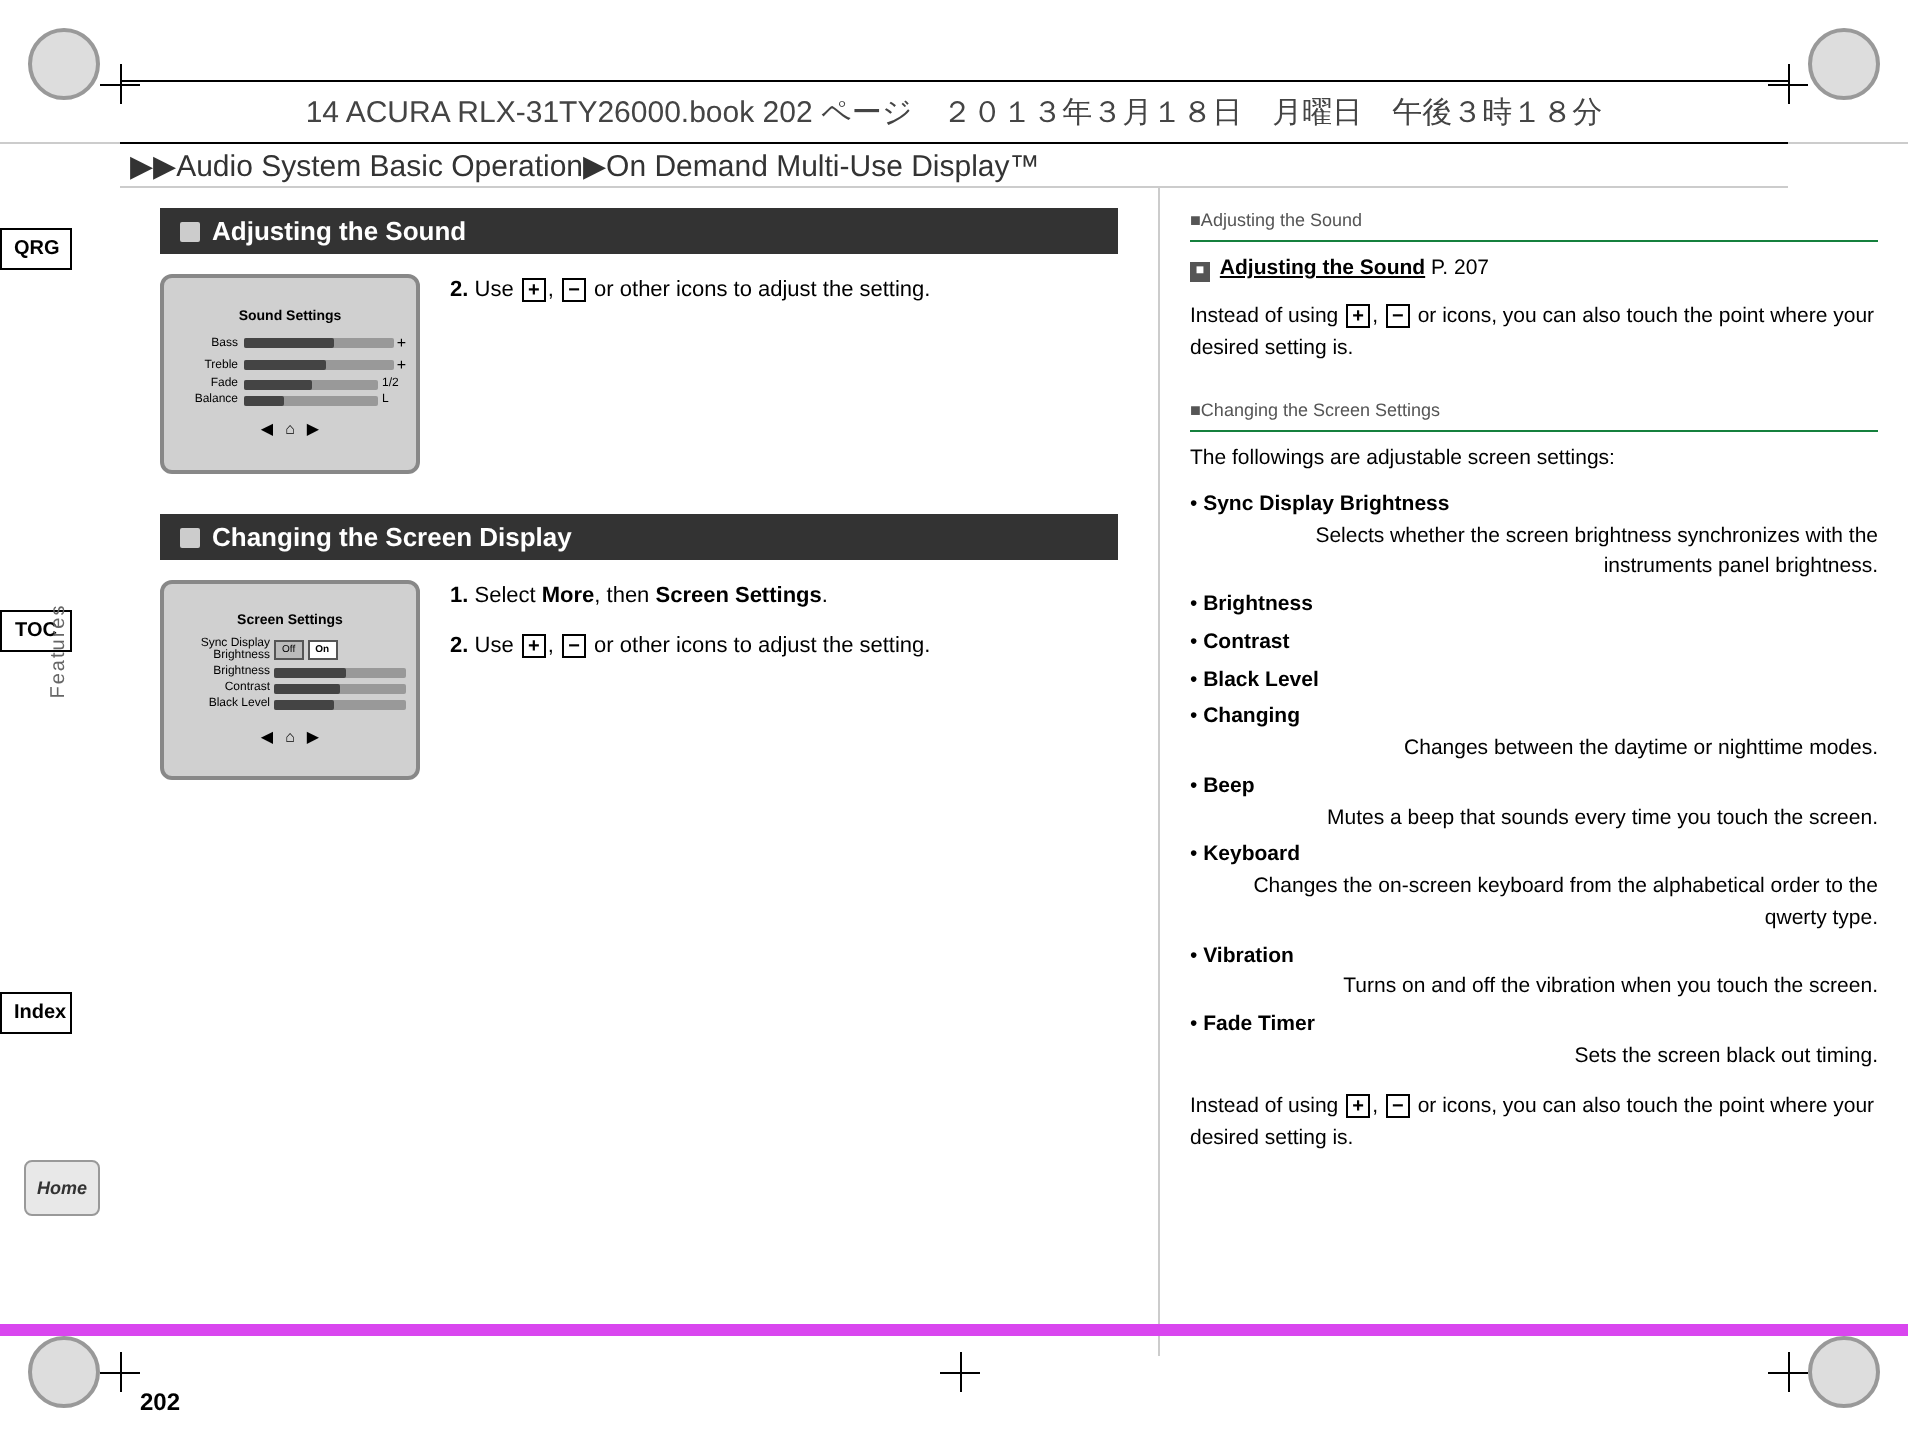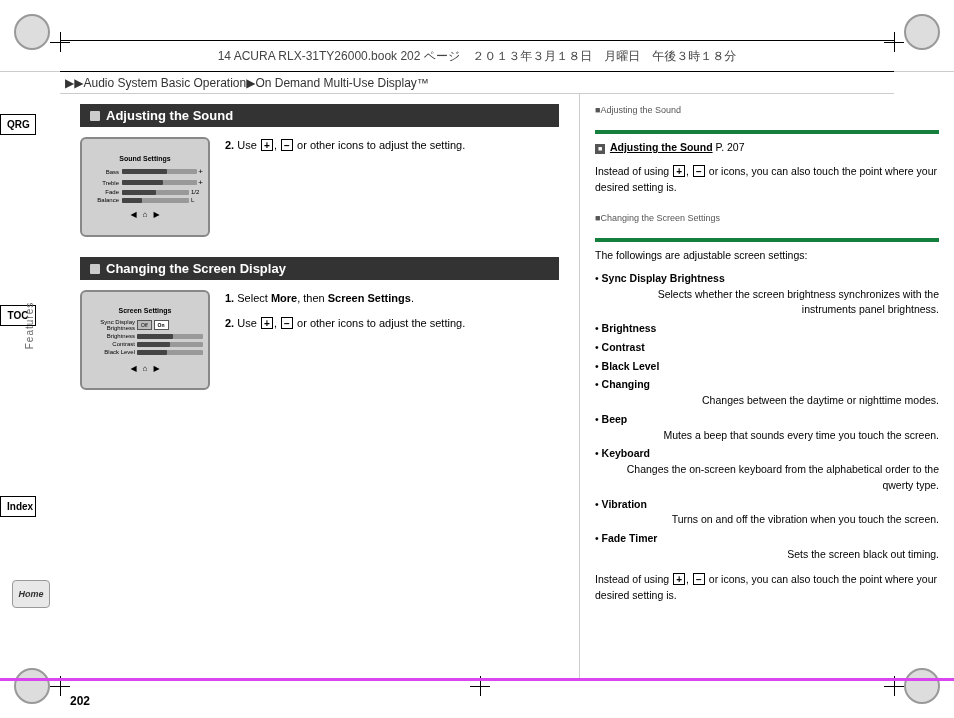--- a/index.html
+++ b/index.html
@@ -24,36 +24,36 @@
       position: absolute;
       top: 40px; left: 60px; right: 60px;
       height: 32px;
       border-top: 1px solid #000;
       border-bottom: 1px solid #000;
       display: flex;
       align-items: center;
       padding: 0 10px;
     }
     .file-info {
-      font-size: 12px;
+      font-size: 15px;
       color: #444;
       flex: 1;
       text-align: center;
     }
     .breadcrumb-bar {
       position: absolute;
       top: 72px; left: 60px; right: 60px;
       height: 22px;
       border-bottom: 1px solid #ccc;
       display: flex;
       align-items: center;
       padding: 0 5px;
     }
     .breadcrumb-text {
-      font-size: 12px;
+      font-size: 15px;
       color: #333;
     }
 
     
     .left-sidebar {
       position: absolute;
       top: 94px;
       left: 0;
       width: 60px;
       bottom: 40px;
@@ -223,22 +223,22 @@
       flex: 1;
       padding: 10px 15px;
       font-size: 10.5px;
       line-height: 1.55;
       color: #000;
     }
 
     .right-section-title {
       font-size: 9px;
       color: #555;
-      border-bottom: 4px solid #15803d;
-      padding-bottom: 12px;
+      border-bottom: 1px solid #15803d;
+      padding-bottom: 2px;
       margin-bottom: 5px;
     }
 
     .right-para {
       margin-bottom: 8px;
       font-size: 10.5px;
       line-height: 1.55;
     }
 
     .right-link {
@@ -293,22 +293,22 @@
       display: block;
       margin-left: 24px;
       font-weight: normal;
       text-align: right;
     }
 
     
     .bottom-bar {
       position: absolute;
       bottom: 0; left: 0; right: 0;
-      height: 40px;
-      border-top: 3px solid #d946ef;
+      height: 56px;
+      border-top: 6px solid #d946ef;
       display: flex;
       align-items: center;
     }
     .page-number {
       position: absolute;
       bottom: 10px;
       left: 70px;
       font-size: 12px;
       font-weight: bold;
       color: #000;

